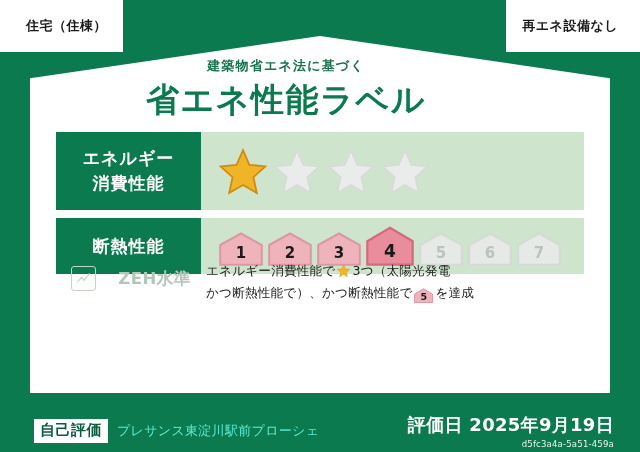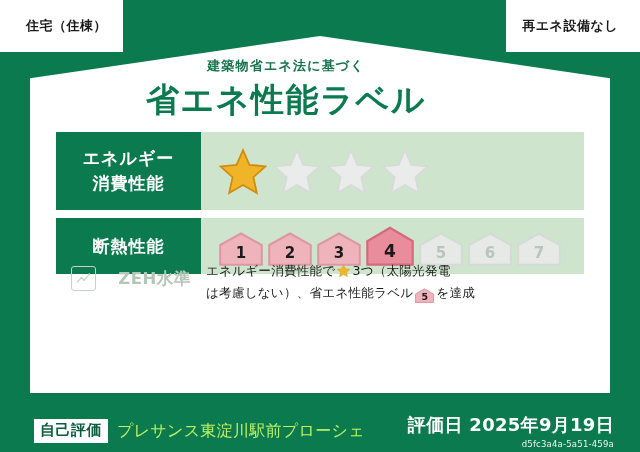--- a/index.html
+++ b/index.html
@@ -275,22 +275,22 @@
   .self-eval-badge {
     background: #ffffff;
     color: #0b5c3c;
     font-weight: bold;
     font-size: 15px;
     letter-spacing: 0.5px;
     padding: 2px 6px;
     line-height: 1.3;
   }
   .building-name {
-    color: #bef264;
-    font-size: 16px;
+    color: #5eead4;
+    font-size: 13px;
     letter-spacing: 0.3px;
   }
   .footer-right {
     text-align: right;
     color: #ffffff;
   }
   .eval-date {
     font-size: 18px;
     font-weight: bold;
     letter-spacing: 0.3px;
@@ -413,21 +413,21 @@
           <span class="zeh-text">ZEH水準</span>
         </div>
 
         <div class="note-text">
           <div>
             <span>エネルギー消費性能で</span><span class="inline-star"><svg viewBox="0 0 24 24" width="15" height="15" aria-hidden="true">
                   <polygon points="12,2.5 15,9.2 22.2,10 16.8,14.9 18.3,22 12,18.4 5.7,22 7.2,14.9 1.8,10 9,9.2" fill="#f0b429" stroke="#d99a10" stroke-width="0.7"></polygon>
                 </svg></span><span>3つ（太陽光発電</span>
           </div>
           <div>
-            <span>は考慮しない）、省エネ性能ラベル</span><span class="inline-step"><svg viewBox="0 0 38 30" preserveAspectRatio="none" aria-hidden="true">
+            <span>かつ断熱性能で）、かつ断熱性能で</span><span class="inline-step"><svg viewBox="0 0 38 30" preserveAspectRatio="none" aria-hidden="true">
                   <polygon points="1,12 19,1.5 37,12 37,29 1,29" fill="#eeb3bb" stroke="#d98a98" stroke-width="1.6"></polygon>
                 </svg><span>5</span></span><span>を達成</span>
           </div>
         </div>
 
       </div>
 
     </div>
   </div>
 

